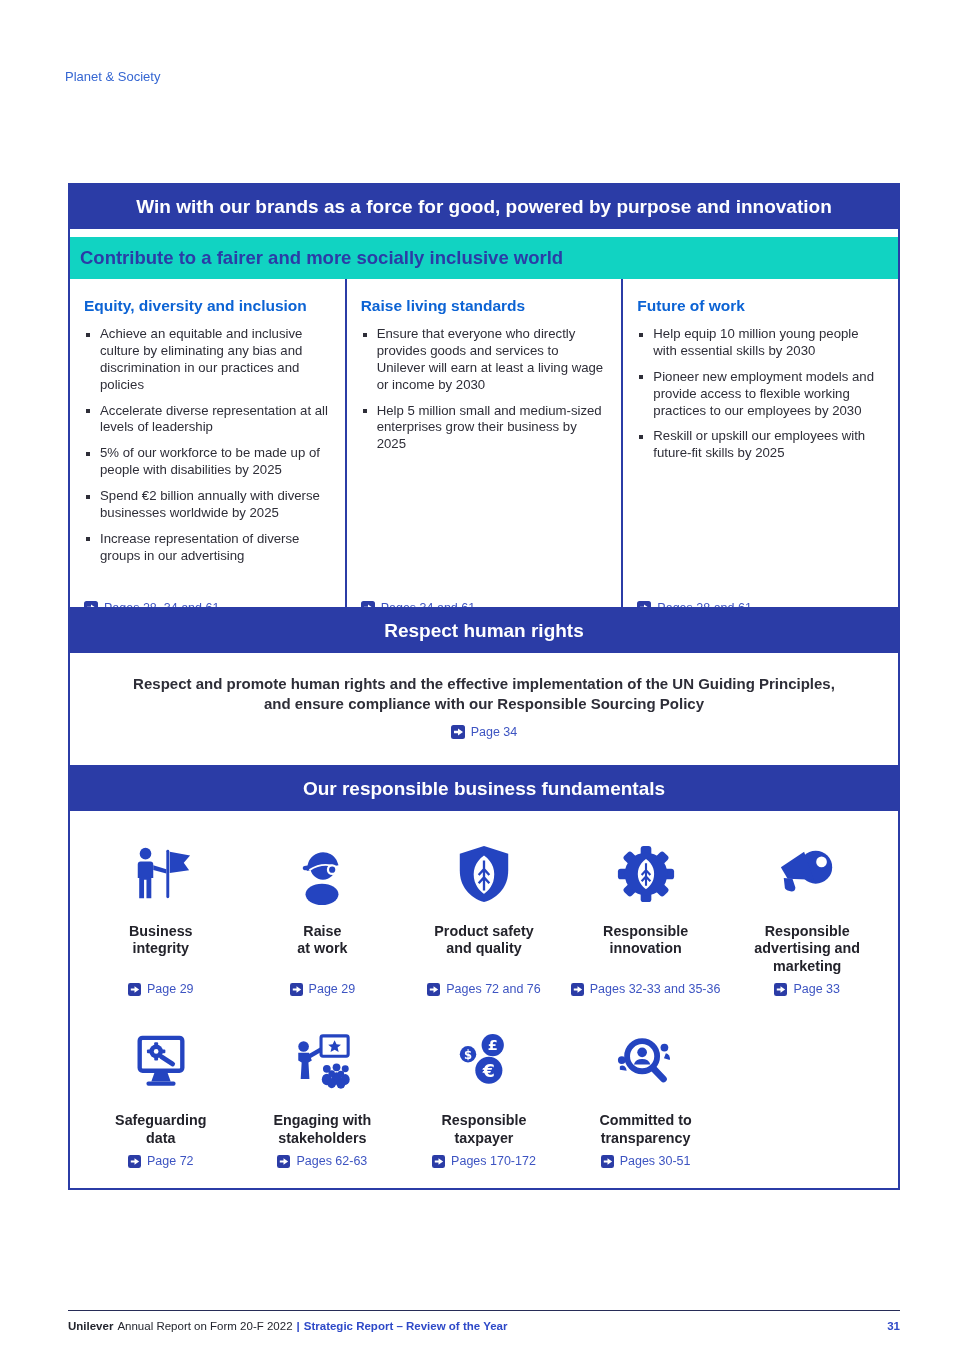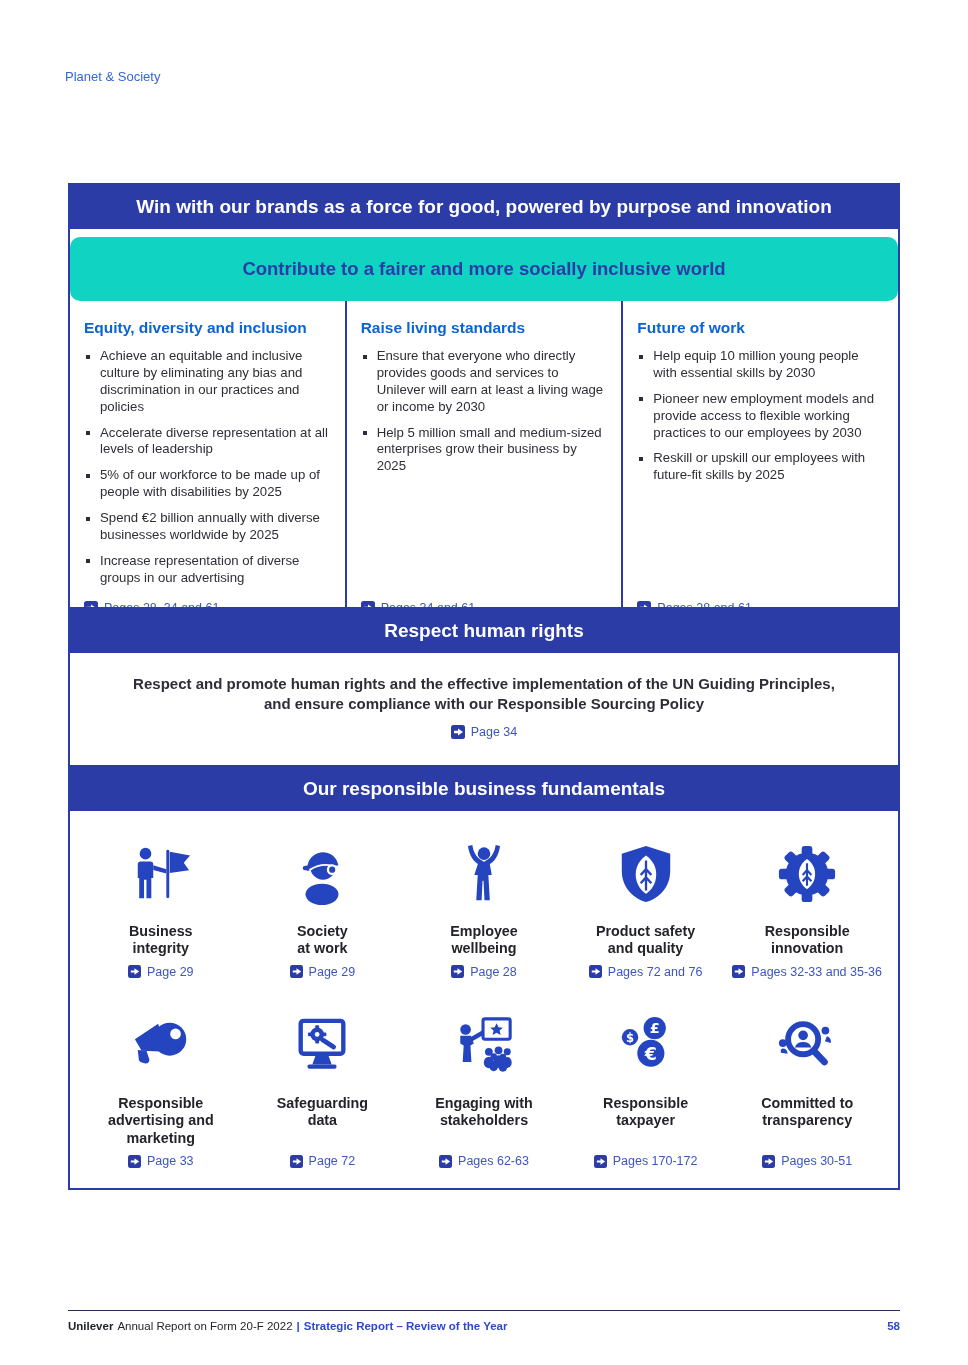--- a/index.html
+++ b/index.html
@@ -15,21 +15,21 @@
   html,body{background:#fff;}
   body{
     width:968px;height:1365px;position:relative;overflow:hidden;
     font-family:"Liberation Sans", sans-serif;color:var(--text);
   }
   .eyebrow{position:absolute;left:65px;top:69px;font-size:13px;color:#3566D2;text-align:center;}
 
   .block{position:absolute;left:68px;width:832px;border:2px solid var(--navy);background:#fff;display:flex;flex-direction:column;}
   .band{background:var(--navy);color:#fff;font-weight:bold;font-size:19px;text-align:center;padding:11px 10px;flex:0 0 auto;}
   .band-gap{height:8px;background:#fff;flex:0 0 auto;}
-  .band-teal{background:var(--teal);color:var(--navy);font-weight:bold;font-size:18.5px;text-align:center;padding:21px;flex:0 0 auto;border-radius:10px;}
+  .band-teal{background:var(--teal);color:var(--navy);font-weight:bold;font-size:18.5px;text-align:left;padding:10px;flex:0 0 auto;}
 
   
   #brands-block{top:183px;height:450px;}
   .cols{display:flex;flex:1 1 auto;min-height:0;}
   .col{flex:1 1 0;display:flex;flex-direction:column;padding:12px 14px 16px;}
   .col + .col{border-left:2px solid var(--navy);justify-content:center;}
   .col h3{color:var(--azure);font-size:15.5px;font-weight:bold;margin:6px 0 11px;}
   .col ul{list-style:none;}
   .col li{position:relative;padding-left:16px;margin-bottom:9px;font-size:13.2px;line-height:1.28;color:var(--text);}
   .col li::before{content:"";position:absolute;left:2px;top:6.5px;width:4px;height:4px;background:var(--text);}
@@ -166,50 +166,31 @@
         <svg width="62" height="62" viewBox="0 0 64 64" fill="#2444C0">
           <ellipse cx="32" cy="53" rx="17" ry="11"></ellipse>
           <circle cx="33" cy="25" r="13"></circle>
           <path d="M17 25 a16 16 0 0 1 31 -5 l1 3 -33 6 z"></path>
           <rect x="12" y="23" width="12" height="4.5" rx="2.2" transform="rotate(-10 18 25)"></rect>
           <path d="M19 28 q14 -9 28 -3" stroke="#fff" stroke-width="2" fill="none"></path>
           <circle cx="42.5" cy="27.5" r="5.5" fill="#fff"></circle>
           <circle cx="42.5" cy="27.5" r="3.2"></circle>
         </svg>
       </div>
-      <div class="fun-label">Society
+      <div class="fun-label">Raise
 at work</div>
       <a class="pagelink">
         <svg width="13" height="13" viewBox="0 0 14 14">
             <rect width="14" height="14" rx="2.5" fill="#2B3CA6"></rect>
             <path d="M3 5.8 H7 V3.4 L12 7 L7 10.6 V8.2 H3 Z" fill="#fff"></path>
           </svg>
         <span>Page 29</span>
       </a>
     </div>
 
-    <div class="fun-cell">
-      <div class="fun-icon">
-        <svg width="62" height="62" viewBox="0 0 64 64" fill="#2444C0">
-          <circle cx="32" cy="11" r="6.5"></circle>
-          <path d="M20 2 C21 10 25 16 31 18.5 L29 23 C21 20.5 16.5 12 15.5 3 Z"></path>
-          <path d="M44 2 C43 10 39 16 33 18.5 L35 23 C43 20.5 47.5 12 48.5 3 Z"></path>
-          <path d="M26.5 19 h11 l2.5 14 h-3.5 l1.5 26 h-5.5 l-1 -20 h-1 l-1 20 h-5.5 l1.5 -26 h-3.5 z"></path>
-        </svg>
-      </div>
-      <div class="fun-label">Employee
-wellbeing</div>
-      <a class="pagelink">
-        <svg width="13" height="13" viewBox="0 0 14 14">
-            <rect width="14" height="14" rx="2.5" fill="#2B3CA6"></rect>
-            <path d="M3 5.8 H7 V3.4 L12 7 L7 10.6 V8.2 H3 Z" fill="#fff"></path>
-          </svg>
-        <span>Page 28</span>
-      </a>
-    </div>
 
     <div class="fun-cell">
       <div class="fun-icon">
         <svg width="62" height="62" viewBox="0 0 64 64" fill="#2444C0">
           <path d="M32 3 L57 11 V28 C57 45 47 56 32 61 C17 56 7 45 7 28 V11 Z"></path>
           <path fill="#fff" d="M32 13 C41.5 19.5 44.5 30 41.5 40 C38.5 48.5 33 51.5 32 52.5 C31 51.5 25.5 48.5 22.5 40 C19.5 30 22.5 19.5 32 13 Z"></path>
           <path d="M32 18 V49 M32 27 L26.5 33 M32 27 L37.5 33 M32 35.5 L26.5 41.5 M32 35.5 L37.5 41.5" stroke="#2444C0" stroke-width="2.4" fill="none"></path>
         </svg>
       </div>
       <div class="fun-label">Product safety
@@ -381,14 +362,14 @@
   </div>
 </div>
 
 <div class="footer">
   <div class="left">
     <span class="brand">Unilever</span>
     <span>Annual Report on Form 20-F 2022</span>
     <span class="sep">|</span>
     <span class="sect">Strategic Report – Review of the Year</span>
   </div>
-  <div class="pageno">58</div>
+  <div class="pageno">31</div>
 </div>
 
 </body></html>

